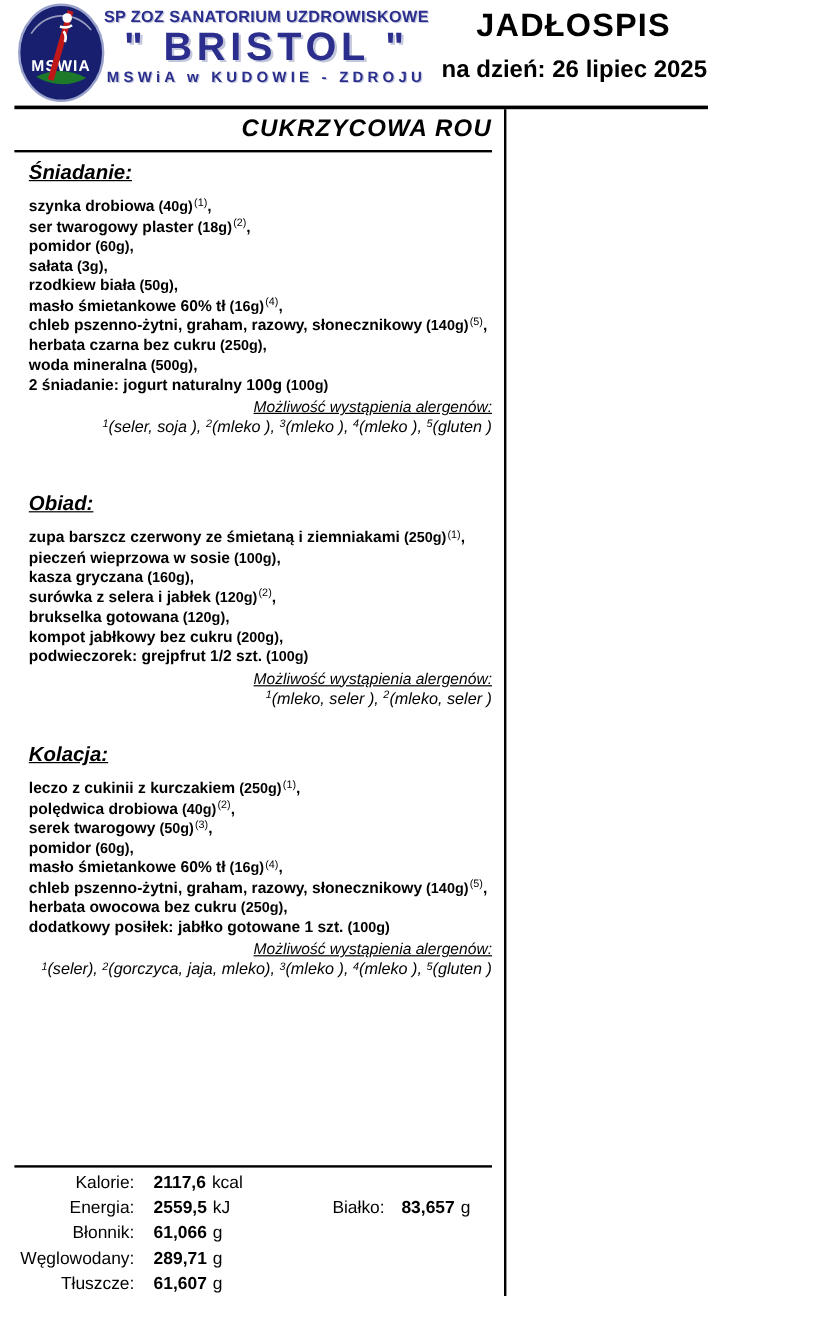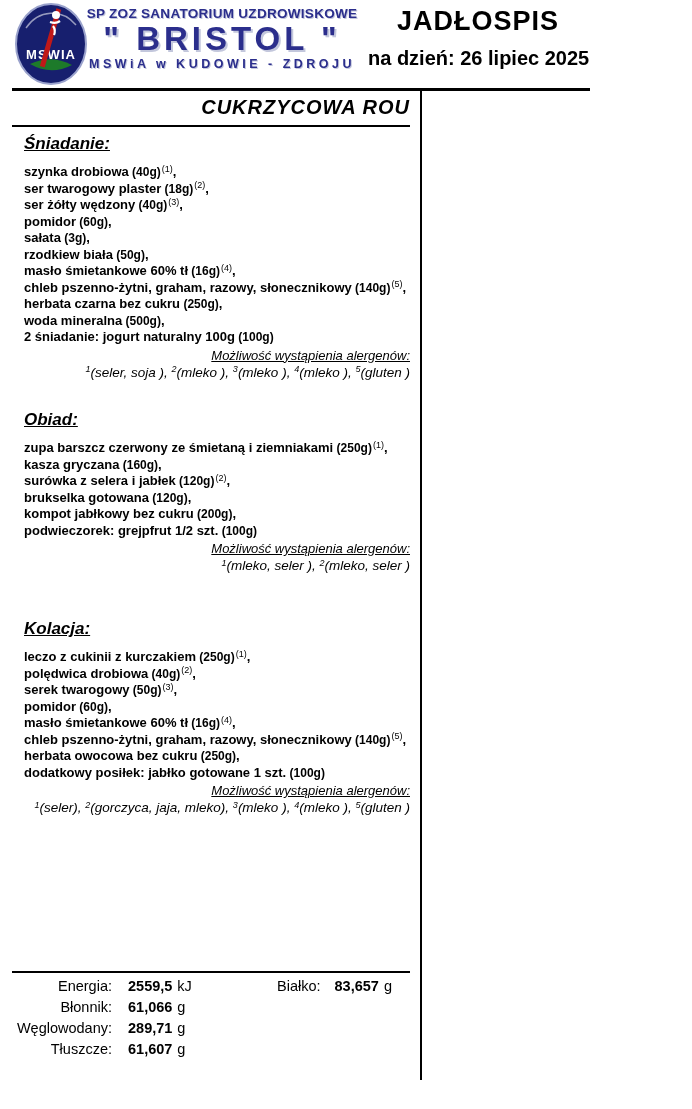--- a/index.html
+++ b/index.html
@@ -91,39 +91,39 @@
   <div class="nutri-rule"></div>
 
   <div class="diet-title">CUKRZYCOWA ROU</div>
 
   <div id="sections">
       <section class="section section-0">
     <h2 class="sec-name">Śniadanie:</h2>
     <div class="items">
           <div class="item"><span class="i-name">szynka drobiowa</span><span class="i-portion"> (40g)</span><sup class="i-foot">(1)</sup><span class="i-suffix">,</span></div>
           <div class="item"><span class="i-name">ser twarogowy plaster</span><span class="i-portion"> (18g)</span><sup class="i-foot">(2)</sup><span class="i-suffix">,</span></div>
-          <div class="item"><span class="i-name">ser żółty wędzony</span><span class="i-portion"> (40g)</span><sup class="i-foot">(3)</sup><span class="i-suffix">,</span></div>
           <div class="item"><span class="i-name">pomidor</span><span class="i-portion"> (60g)</span><span class="i-suffix">,</span></div>
           <div class="item"><span class="i-name">sałata</span><span class="i-portion"> (3g)</span><span class="i-suffix">,</span></div>
           <div class="item"><span class="i-name">rzodkiew biała</span><span class="i-portion"> (50g)</span><span class="i-suffix">,</span></div>
           <div class="item"><span class="i-name">masło śmietankowe 60% tł</span><span class="i-portion"> (16g)</span><sup class="i-foot">(4)</sup><span class="i-suffix">,</span></div>
           <div class="item"><span class="i-name">chleb pszenno-żytni, graham, razowy, słonecznikowy</span><span class="i-portion"> (140g)</span><sup class="i-foot">(5)</sup><span class="i-suffix">,</span></div>
           <div class="item"><span class="i-name">herbata czarna bez cukru</span><span class="i-portion"> (250g)</span><span class="i-suffix">,</span></div>
           <div class="item"><span class="i-name">woda mineralna</span><span class="i-portion"> (500g)</span><span class="i-suffix">,</span></div>
           <div class="item"><span class="i-name">2 śniadanie: jogurt naturalny 100g</span><span class="i-portion"> (100g)</span></div>
         </div>
     <div class="allergens">
       <div class="alg-title">Możliwość wystąpienia alergenów:</div>
       <div class="alg-list"><sup class="a-num">1</sup><span class="a-text">(seler,  soja )</span>, <sup class="a-num">2</sup><span class="a-text">(mleko )</span>, <sup class="a-num">3</sup><span class="a-text">(mleko )</span>, <sup class="a-num">4</sup><span class="a-text">(mleko )</span>, <sup class="a-num">5</sup><span class="a-text">(gluten  )</span></div>
     </div>
   </section>
       <section class="section section-1">
     <h2 class="sec-name">Obiad:</h2>
     <div class="items">
           <div class="item"><span class="i-name">zupa barszcz czerwony ze śmietaną i ziemniakami</span><span class="i-portion"> (250g)</span><sup class="i-foot">(1)</sup><span class="i-suffix">,</span></div>
+          <div class="item"><span class="i-name">pieczeń wieprzowa w sosie</span><span class="i-portion"> (100g)</span><span class="i-suffix">,</span></div>
           <div class="item"><span class="i-name">kasza gryczana</span><span class="i-portion"> (160g)</span><span class="i-suffix">,</span></div>
           <div class="item"><span class="i-name">surówka z selera i jabłek</span><span class="i-portion"> (120g)</span><sup class="i-foot">(2)</sup><span class="i-suffix">,</span></div>
           <div class="item"><span class="i-name">brukselka gotowana</span><span class="i-portion"> (120g)</span><span class="i-suffix">,</span></div>
           <div class="item"><span class="i-name">kompot jabłkowy bez cukru</span><span class="i-portion"> (200g)</span><span class="i-suffix">,</span></div>
           <div class="item"><span class="i-name">podwieczorek: grejpfrut 1/2 szt.</span><span class="i-portion"> (100g)</span></div>
         </div>
     <div class="allergens">
       <div class="alg-title">Możliwość wystąpienia alergenów:</div>
       <div class="alg-list"><sup class="a-num">1</sup><span class="a-text">(mleko, seler )</span>, <sup class="a-num">2</sup><span class="a-text">(mleko, seler )</span></div>
     </div>
@@ -141,18 +141,19 @@
           <div class="item"><span class="i-name">dodatkowy posiłek: jabłko gotowane 1 szt.</span><span class="i-portion"> (100g)</span></div>
         </div>
     <div class="allergens">
       <div class="alg-title">Możliwość wystąpienia alergenów:</div>
       <div class="alg-list"><sup class="a-num">1</sup><span class="a-text">(seler)</span>, <sup class="a-num">2</sup><span class="a-text">(gorczyca, jaja,  mleko)</span>, <sup class="a-num">3</sup><span class="a-text">(mleko )</span>, <sup class="a-num">4</sup><span class="a-text">(mleko )</span>, <sup class="a-num">5</sup><span class="a-text">(gluten  )</span></div>
     </div>
   </section>
     </div>
 
   <div class="nutrition" id="nutrition">
+      <div class="n-row"><span class="n-label">Kalorie:</span><span class="n-value">2117,6</span><span class="n-unit">kcal</span></div>
       <div class="n-row"><span class="n-label">Energia:</span><span class="n-value">2559,5</span><span class="n-unit">kJ</span><span class="n-side"><span class="n-label">Białko:</span><span class="n-value">83,657</span><span class="n-unit">g</span></span></div>
       <div class="n-row"><span class="n-label">Błonnik:</span><span class="n-value">61,066</span><span class="n-unit">g</span></div>
       <div class="n-row"><span class="n-label">Węglowodany:</span><span class="n-value">289,71</span><span class="n-unit">g</span></div>
       <div class="n-row"><span class="n-label">Tłuszcze:</span><span class="n-value">61,607</span><span class="n-unit">g</span></div>
     </div>
 </div>
 
 </body></html>

